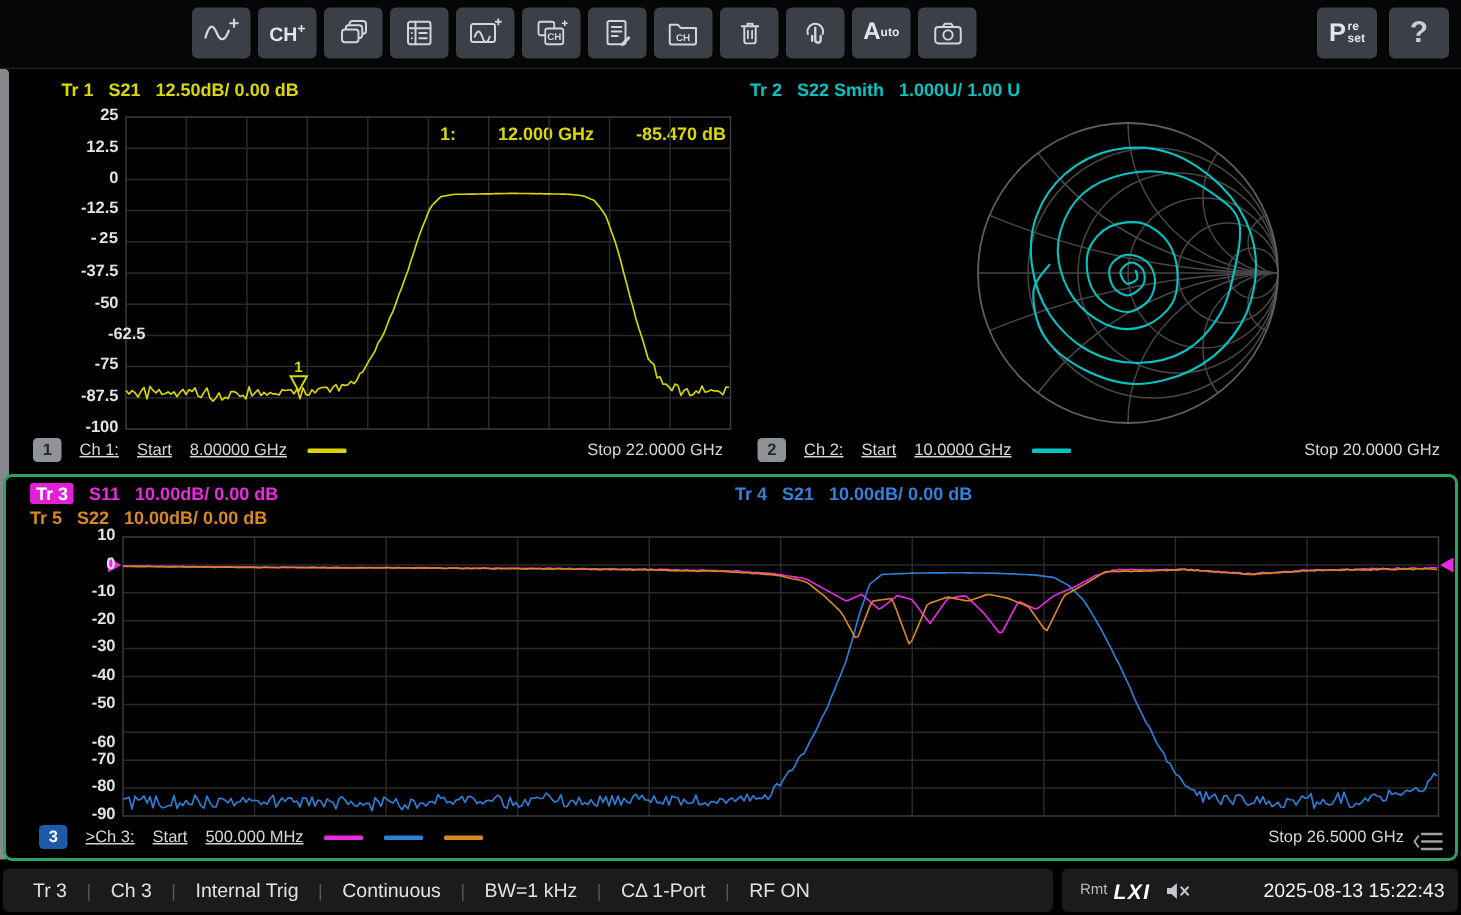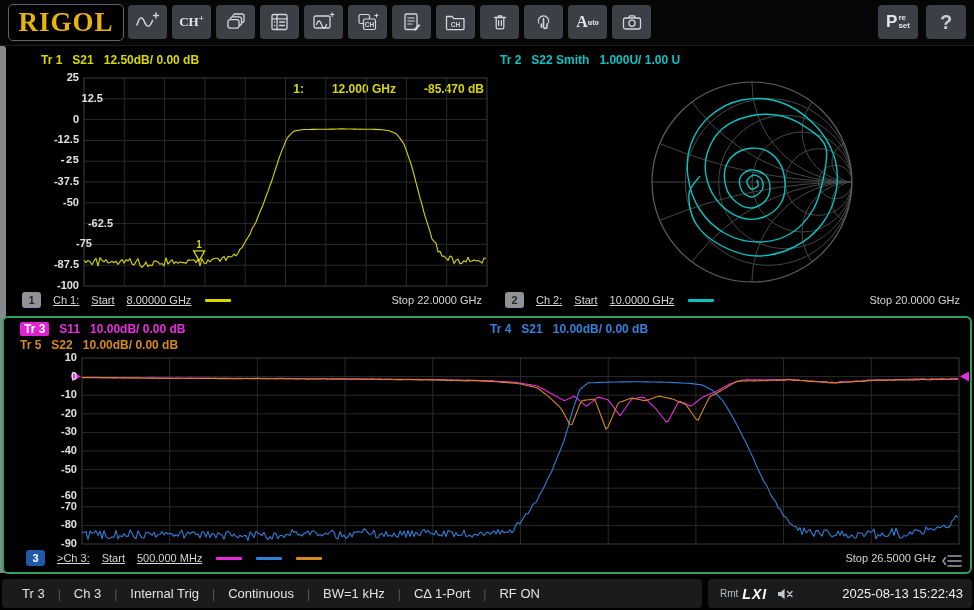--- a/index.html
+++ b/index.html
@@ -7,21 +7,21 @@
           font-family:"Liberation Sans","DejaVu Sans",sans-serif;-webkit-font-smoothing:antialiased;}
   
   .toolbar{position:absolute;left:0;top:0;width:974px;height:45px;background:#060606;border-bottom:1px solid #1e1e1e;}
   .logo{position:absolute;left:8px;top:4px;width:114px;height:35px;background:#000;border:1px solid #60646a;border-radius:5px;
         color:#e8b409;font-family:"Liberation Serif","DejaVu Serif",serif;font-weight:bold;font-size:27px;line-height:34px;
         text-align:center;letter-spacing:1px;}
   .tb-buttons{position:absolute;left:128px;top:5px;display:flex;gap:5px;}
   .tb-btn{width:39px;height:34px;background:#3a4046;border:none;border-radius:4px;color:#d6dade;
           display:flex;align-items:center;justify-content:center;padding:0;cursor:pointer;font-family:inherit;}
   .tb-btn svg{display:block;}
-  .tb-txt{font-weight:bold;font-size:13px;color:#e2e6ea;letter-spacing:0;font-family:Liberation Serif, serif;}
+  .tb-txt{font-weight:bold;font-size:13px;color:#e2e6ea;letter-spacing:0;}
   .tb-txt sup{font-size:9px;}
   .tb-small{font-size:8px;font-weight:bold;vertical-align:2px;}
   .tb-big{font-size:16px;}
   .preset{position:absolute;right:56px;top:5px;width:40px;gap:1px;}
   .p-big{font-size:17px;font-weight:bold;color:#e2e6ea;}
   .p-col{display:flex;flex-direction:column;font-size:8px;line-height:8px;font-weight:bold;color:#e2e6ea;text-align:left;}
   .help{position:absolute;right:8px;top:5px;width:40px;font-size:20px;font-weight:bold;color:#c9cdd1;}
   
   .left-strip{position:absolute;left:0;top:46px;width:6px;height:527px;background:#85898d;border-radius:0 3px 3px 0;}
   .panel{position:absolute;background:#000;}
@@ -55,21 +55,20 @@
   .lxi{font-style:italic;font-weight:bold;font-size:14px;color:#fff;margin-left:4px;letter-spacing:1px;}
   .spk{margin-left:9px;display:flex;align-items:center;}
   .dt{margin-left:auto;margin-right:9px;font-size:13px;color:#efefef;}
 </style>
 </head>
 <body>
 
 <div class="screen">
 
   <div class="toolbar">
-    <div class="logo">RIGOL</div>
     <div class="tb-buttons" id="tbButtons">
         <button class="tb-btn">
           <span>
             <svg width="25" height="22" viewBox="0 0 25 22">
               <path d="M2 14 C4.5 5 7 5 9.5 11 C12 17 15 16.5 17.5 9.5" stroke="#d2d6da" stroke-width="1.5" fill="none" stroke-linecap="round"></path>
               <path d="M18.5 4.5 h5 M21 2 v5" stroke="#d2d6da" stroke-width="1.4" stroke-linecap="round"></path>
             </svg>
           </span>
         </button>
         <button class="tb-btn">
@@ -211,28 +210,28 @@
           <line x1="439.7" y1="32" x2="439.7" y2="240"></line>
           <line x1="77" y1="219.2" x2="480" y2="219.2"></line>
         </g>
         <rect x="77" y="32" width="403" height="208" fill="none" stroke="#3c3c3c" stroke-width="1"></rect>
         <path d="M77.0 214.3L79.0 216.7L81.0 214.4L83.0 215.8L85.0 218.7L87.0 214.9L89.0 212.3L91.0 219.9L93.0 211.6L95.0 214.3L97.0 215.9L99.0 213.7L101.0 217.0L103.0 216.5L105.0 215.3L107.0 216.7L109.0 215.2L111.0 218.5L113.0 215.6L115.0 213.5L117.0 217.1L119.0 213.7L121.0 215.0L123.0 212.6L125.0 218.0L127.0 219.0L129.0 215.6L131.0 212.7L133.0 219.4L135.0 221.4L137.0 219.2L139.0 215.9L141.0 220.7L143.0 218.9L145.0 219.7L147.0 215.1L149.0 215.0L151.0 216.2L153.0 218.3L155.0 217.5L157.0 219.9L159.0 211.9L161.0 218.0L163.0 215.9L165.0 213.8L167.0 217.7L169.0 215.6L171.0 217.4L173.0 215.7L175.0 216.6L177.0 216.6L179.0 217.4L181.0 213.9L183.0 214.3L185.0 214.0L187.0 213.8L189.0 216.6L191.0 213.3L193.0 219.8L195.0 212.6L197.0 217.1L199.0 217.4L201.0 213.8L203.0 216.0L205.0 213.4L207.0 212.5L209.0 212.2L211.0 212.2L213.0 215.4L215.0 212.1L217.0 210.4L219.0 214.6L221.0 210.4L223.0 210.9L225.0 210.5L227.0 208.2L229.0 209.8L231.0 207.3L233.0 202.9L235.0 201.8L237.0 198.1L239.0 194.4L241.0 191.3L243.0 188.1L245.0 182.7L247.0 179.8L249.0 176.0L251.0 170.8L253.0 165.6L255.0 161.6L257.0 156.1L259.0 150.2L261.0 145.4L263.0 139.5L265.0 134.3L267.0 127.6L269.0 121.8L271.0 115.3L273.0 109.6L275.0 104.4L277.0 99.6L279.0 94.3L281.0 91.0L283.0 88.9L285.0 86.9L287.0 85.1L289.0 84.7L291.0 84.4L293.0 84.0L295.0 83.7L297.0 83.5L299.0 83.5L301.0 83.5L303.0 83.5L305.0 83.4L307.0 83.3L309.0 83.4L311.0 83.3L313.0 83.3L315.0 83.2L317.0 83.2L319.0 83.2L321.0 83.2L323.0 83.1L325.0 83.1L327.0 83.1L329.0 83.0L331.0 83.0L333.0 82.9L335.0 82.9L337.0 82.9L339.0 83.0L341.0 83.0L343.0 83.0L345.0 83.0L347.0 83.1L349.0 83.1L351.0 83.2L353.0 83.1L355.0 83.2L357.0 83.2L359.0 83.2L361.0 83.3L363.0 83.3L365.0 83.3L367.0 83.4L369.0 83.4L371.0 83.5L373.0 83.6L375.0 83.8L377.0 84.0L379.0 84.2L381.0 84.5L383.0 85.0L385.0 85.9L387.0 86.8L389.0 87.5L391.0 89.9L393.0 92.4L395.0 95.1L397.0 98.3L399.0 103.6L401.0 109.4L403.0 114.9L405.0 121.5L407.0 128.7L409.0 136.7L411.0 144.0L413.0 151.9L415.0 158.7L417.0 166.6L419.0 173.2L421.0 179.2L423.0 185.7L425.0 193.0L427.0 195.4L429.0 197.0L431.0 205.9L433.0 205.2L435.0 210.2L437.0 210.1L439.0 212.1L441.0 214.4L443.0 210.0L445.0 211.0L447.0 217.6L449.0 214.3L451.0 213.1L453.0 217.7L455.0 217.1L457.0 214.7L459.0 216.0L461.0 211.3L463.0 215.5L465.0 215.0L467.0 213.9L469.0 214.7L471.0 214.5L473.0 215.4L475.0 217.2L477.0 212.1L479.0 212.2" fill="none" stroke="#d8d800" stroke-width="1.1" stroke-linejoin="round"></path>
         <polygon points="481,73.6 490,68.6 490,78.6" fill="#d8d800"></polygon>
         <path d="M186.64285714285714 204.82208 L197.64285714285714 204.82208 L192.14285714285714 214.82208 Z" fill="none" stroke="#d8d800" stroke-width="1.3"></path>
         <text x="189.14285714285714" y="201.82208" fill="#d8d800" font-size="10" font-weight="bold" font-family="Liberation Sans,sans-serif">1</text>
       </svg>
       <div class="ylab" style="left: 0px; width: 72px; top: 25px;">25</div>
-      <div class="ylab" style="left: 12px; width: 72px; top: 45.8px; padding-left: 12px;">12.5</div>
+      <div class="ylab" style="left: 0px; width: 72px; top: 45.8px;">12.5</div>
       <div class="ylab" style="left: 0px; width: 72px; top: 66.6px;">0</div>
       <div class="ylab" style="left: 0px; width: 72px; top: 87.4px;">-12.5</div>
       <div class="ylab" style="left: 0px; width: 72px; top: 108.2px; font-family: Liberation Mono, monospace;">-25</div>
       <div class="ylab" style="left: 0px; width: 72px; top: 129px;">-37.5</div>
       <div class="ylab" style="left: 0px; width: 72px; top: 149.8px;">-50</div>
-      <div class="ylab" style="left: 16px; width: 90px; top: 170.6px;">-62.5</div>
-      <div class="ylab" style="left: 13px; width: 72px; top: 191.4px;">-75</div>
+      <div class="ylab" style="left: 0px; width: 90px; top: 170.6px;">-62.5</div>
+      <div class="ylab" style="left: 0px; width: 72px; top: 191.4px;">-75</div>
       <div class="ylab" style="left: 0px; width: 72px; top: 212.2px;">-87.5</div>
       <div class="ylab" style="left: 0px; width: 72px; top: 233px;">-100</div>
     </div>
 
   <div class="panel" id="panel2">
     <div class="hdr cyan" style="left:10px;top:7px;">
       <span>Tr 2</span><span>S22 Smith</span><span>1.000U/ 1.00 U</span>
     </div>
     <div class="footer">
       <span class="badge">2</span>

